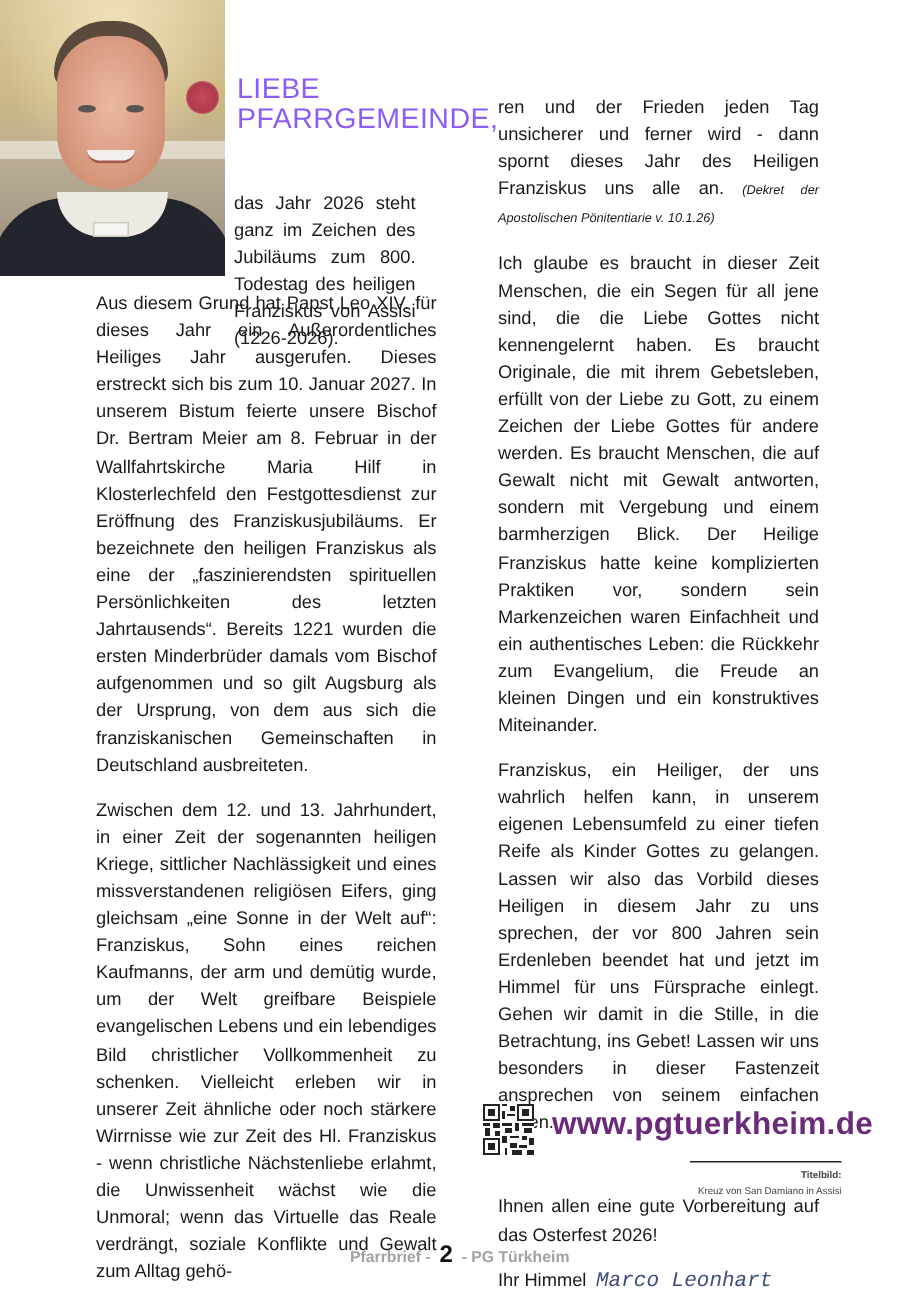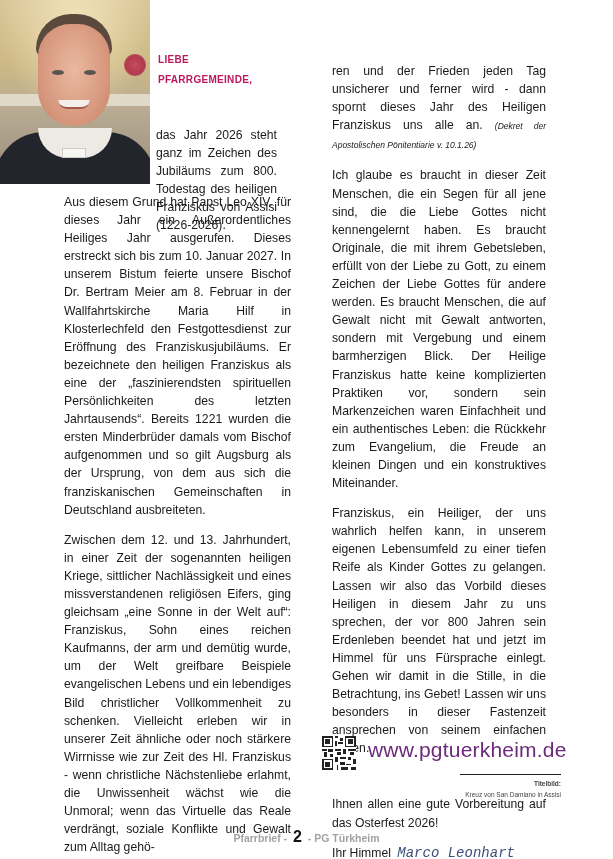--- a/index.html
+++ b/index.html
@@ -16,34 +16,34 @@
   .photo .hair { position: absolute; left: 36px; top: 14px; width: 76px; height: 44px; border-radius: 38px 38px 10px 10px; background: #5a4a3e; }
   .photo .face { position: absolute; left: 38px; top: 24px; width: 72px; height: 102px; border-radius: 36px 36px 40px 40px;
            background: radial-gradient(ellipse at 50% 45%, #e9b9a0 0%, #d89a80 60%, #c88268 100%); }
   .photo .eye { position: absolute; top: 70px; width: 12px; height: 5px; border-radius: 50%; background: #5b5350; }
   .photo .eye.l { left: 52px; } .photo .eye.r { left: 84px; }
   .photo .mouth { position: absolute; left: 58px; top: 100px; width: 32px; height: 7px; border-radius: 0 0 16px 16px; background: #f3f0ec; border-bottom: 2px solid #a35a4c; }
   .photo .body { position: absolute; left: -6px; top: 132px; width: 162px; height: 70px; border-radius: 50px 50px 0 0; background: #22252b; }
   .photo .collar { position: absolute; left: 38px; top: 128px; width: 74px; height: 30px; border-radius: 0 0 30px 30px; background: #eceae3; }
   .photo .tab { position: absolute; left: 62px; top: 148px; width: 22px; height: 8px; background: #f7f6f2; border: 1px solid #cfcbc0; }
 
-  .heading { position: absolute; left: 158px; top: 50px; color: #be185d; font-weight: bold; font-size: 10px;
+  .heading { position: absolute; left: 158px; top: 50px; color: #8b5cf6; font-weight: normal; font-size: 19px;
              line-height: 20px; letter-spacing: .3px; margin: 0; }
 
   .col { position: absolute; font-size: 12.2px; line-height: 18.1px; text-align: justify; hyphens: manual; }
   .col p { margin: 12px; }
   .intro { left: 144px; top: 114px; width: 145px; }
   .col-left { left: 52px; top: 181px; width: 251px; }
   .col-right { left: 320px; top: 50px; width: 238px; }
   .col-right .src { font-style: italic; font-size: 8.5px; }
   .col-right .gap { height: 14px; }
   .signature { font-family: Liberation Mono, monospace; font-style: italic; color: #3d4e7a; font-size: 14px; margin-left: 3px; }
 
   .qr { position: absolute; left: 322px; top: 736px; width: 34px; height: 34px; }
-  .url { position: absolute; left: 368px; top: 738px; font-size: 21px; font-weight: normal; color: #6b2a7a; letter-spacing: .2px; }
+  .url { position: absolute; left: 368px; top: 738px; font-size: 21px; font-weight: bold; color: #6b2a7a; letter-spacing: .2px; }
   .rule { position: absolute; left: 460px; top: 774px; width: 101px; height: 1px; background: #222; }
   .credit { position: absolute; right: 52px; top: 778px; text-align: right; font-size: 6.5px; line-height: 11px; color: #444; }
   .credit .lbl { font-weight: bold; }
 
   .footer { position: absolute; left: 0; width: 613px; top: 828px; text-align: center; font-size: 10.5px; color: #a2a2a2; font-weight: bold; }
   .footer .num { font-size: 16px; color: #111; margin: 0 3px; }
 </style>
 </head>
 <body>
 

